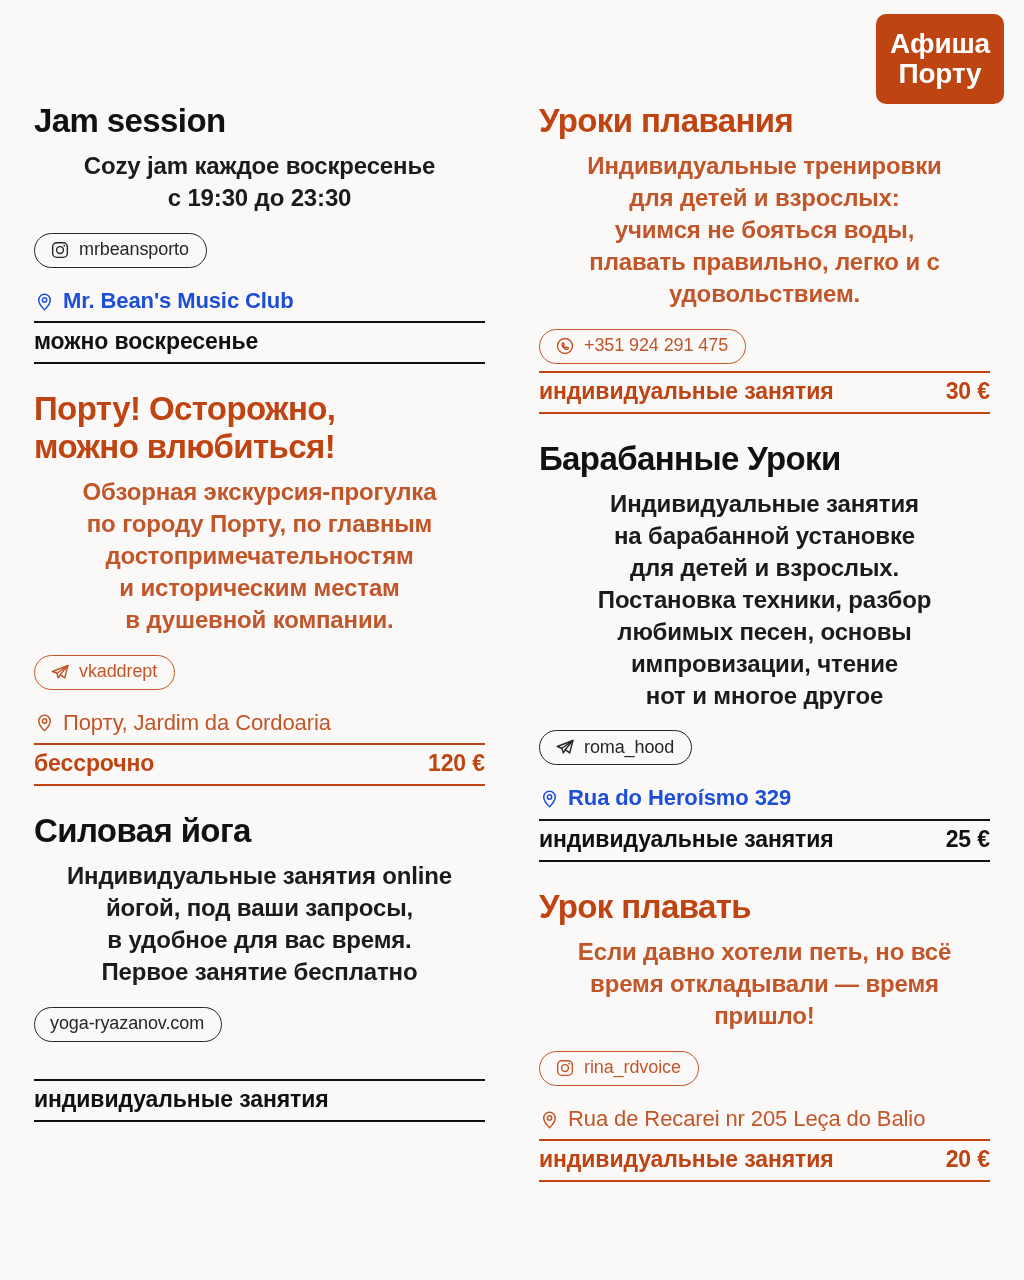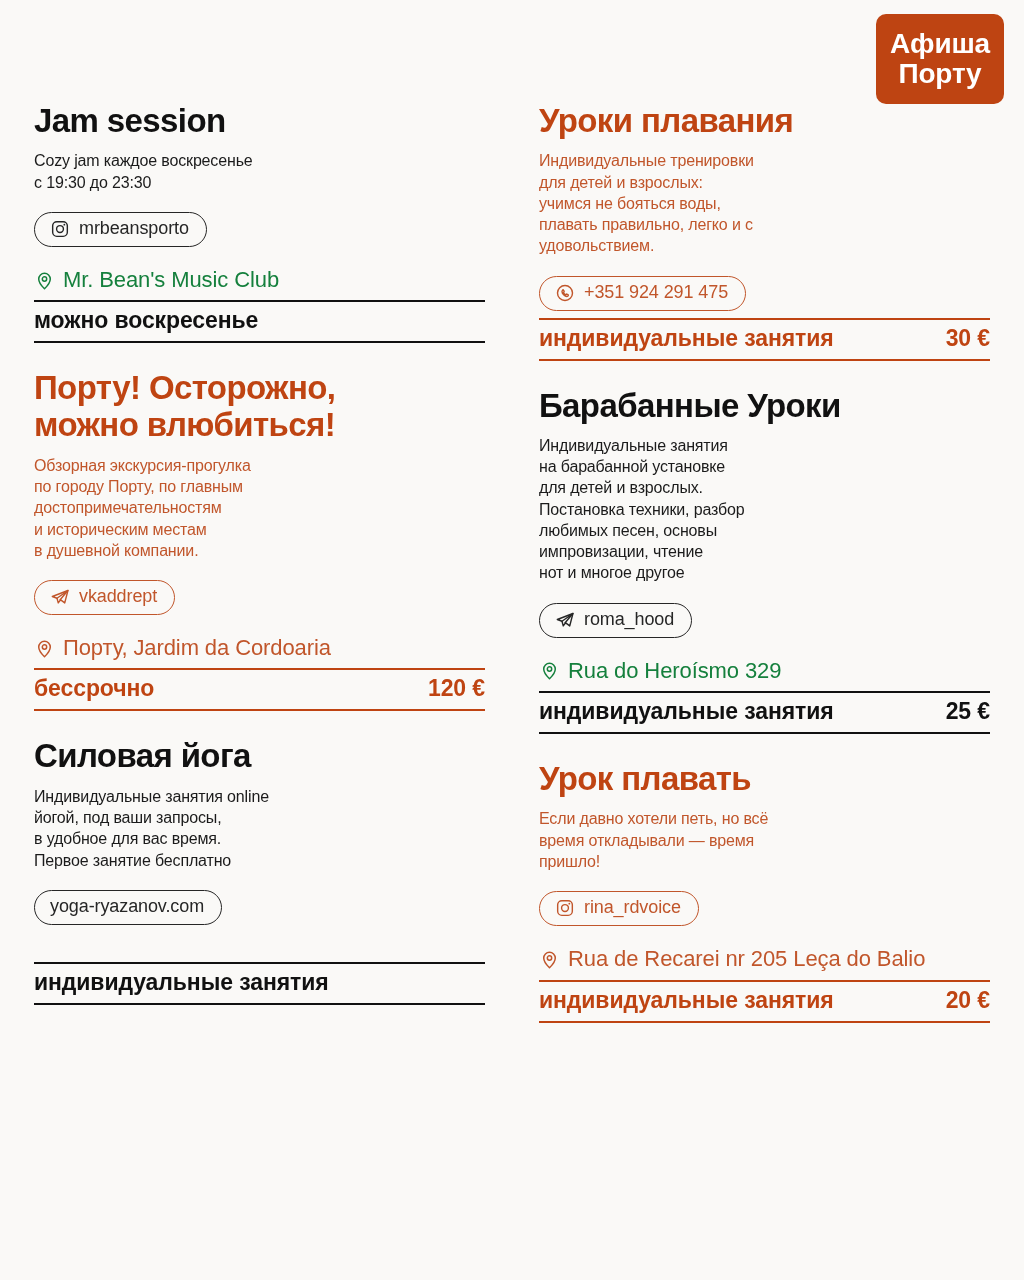--- a/index.html
+++ b/index.html
@@ -63,25 +63,26 @@
   .card:last-child { margin-bottom: 0; }
 
   .card-title {
     font-size: 33px;
     font-weight: 700;
     line-height: 1.13;
     letter-spacing: -0.6px;
     margin-bottom: 11px;
   }
   .card-desc {
-    font-size: 16px;
+    font-size: 24px;
     line-height: 1.33;
-    font-weight: 400;
+    font-weight: 700;
     letter-spacing: -0.15px;
     white-space: pre-line;
+    text-align: center;
   }
 
   
   .chip {
     display: inline-flex;
     align-items: center;
     gap: 9px;
     border: 1.6px solid currentColor;
     border-radius: 999px;
     padding: 6px 17px 7px 15px;
@@ -125,21 +126,21 @@
 
   
   .theme-dark  { color: #111111; }
   .theme-dark .card-desc { color: #1b1b1b; }
   .theme-orange { color: #bf4412; }
   .theme-orange .card-desc { color: #c1562b; }
   .theme-orange .chip { color: #c1562b; }
   .theme-orange .loc { color: #c1562b; }
   .theme-orange .price-row { color: #bf4412; }
   .theme-dark .chip { color: #262626; }
-  .theme-dark .loc { color: #15803d; }
+  .theme-dark .loc { color: #1d4ed8; font-weight: bold; }
 </style>
 </head>
 <body>
 
 <div class="page" style="background: rgb(250, 249, 247);">
 
   <div class="brand-badge" style="background: rgb(190, 68, 18);">
     <span class="bl" style="color: rgb(255, 255, 255);">Афиша</span>
     <span class="bl" style="color: rgb(255, 255, 255);">Порту</span>
   </div>

